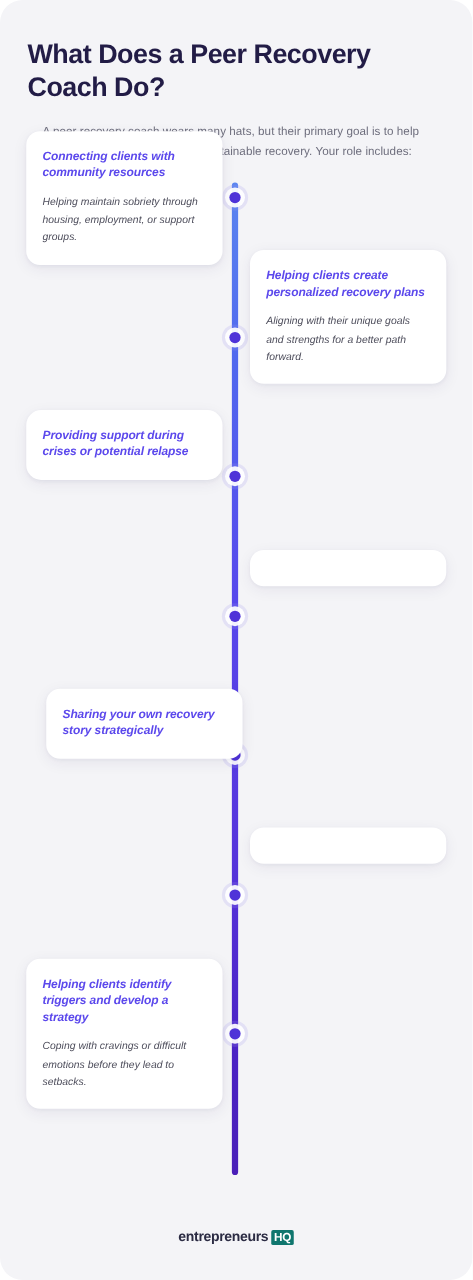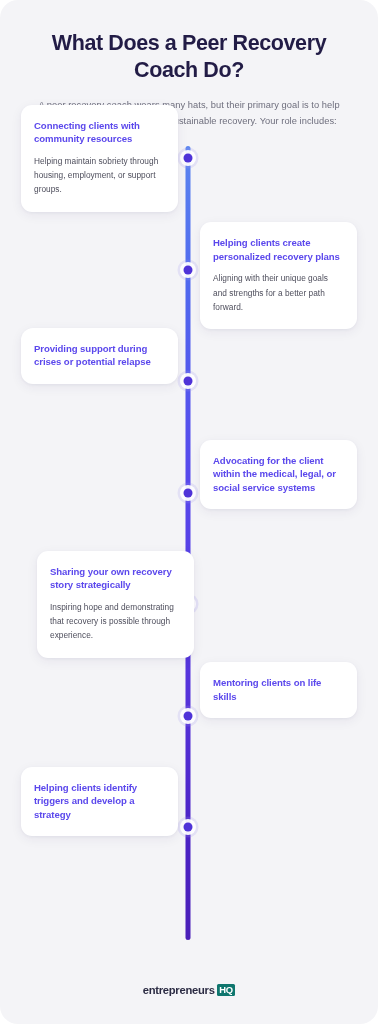--- a/index.html
+++ b/index.html
@@ -20,21 +20,20 @@
     width:378px;
     height:1024px;
     background:#f4f4f7;
     border-radius:18px;
     overflow:hidden;
   }
 
   
   .header {
     padding:30px 22px 0 22px;
-    text-align:center;
   }
   .title {
     font-size:21.5px;
     line-height:1.26;
     font-weight:800;
     letter-spacing:-0.4px;
     color:#221c46;
   }
   .subtitle {
     margin-top:14px;
@@ -43,20 +42,21 @@
     color:#6e6e7d;
     letter-spacing:0.05px;
     padding:0 12px;
   }
 
   
   .timeline {
     position:relative;
     margin-top:16px;
     height:806px;
+    font-style:italic;
   }
 
   .spine {
     position:absolute;
     left:188px;
     top:0;
     width:5px;
     height:794px;
     transform:translateX(-50%);
     border-radius:3px;
@@ -161,44 +161,42 @@
 
   <div class="timeline">
     <div class="spine"></div>
     <div id="timeline-items">
         <div class="node" style="top: 12px;"></div>
         <div class="card left" style="top: -41.5px;">
           <div class="card-title">Connecting clients with community resources</div>
           <div class="card-body">Helping maintain sobriety through housing, employment, or support groups.</div>
         </div>
         <div class="node" style="top: 123.5px;"></div>
-        <div class="card right" style="top: 76px;">
+        <div class="card right" style="top: 54px;">
           <div class="card-title">Helping clients create personalized recovery plans</div>
           <div class="card-body">Aligning with their unique goals and strengths for a better path forward.</div>
         </div>
         <div class="node" style="top: 235px;"></div>
         <div class="card left" style="top: 181.5px; border-radius: 12px;">
           <div class="card-title">Providing support during crises or potential relapse</div>
         </div>
         <div class="node" style="top: 346.5px;"></div>
         <div class="card right" style="top: 293.5px;">
-          <div class="card-title">Advocating for the client within the medical, legal, or social service systems</div>
         </div>
         <div class="node" style="top: 458px;"></div>
         <div class="card left" style="top: 404.5px; margin-left: 16px;">
           <div class="card-title">Sharing your own recovery story strategically</div>
-          <div class="card-body">Inspiring hope and demonstrating that recovery is possible through experience.</div>
         </div>
         <div class="node" style="top: 569.5px;"></div>
         <div class="card right" style="top: 516px;">
-          <div class="card-title">Mentoring clients on life skills</div>
         </div>
         <div class="node" style="top: 681px;"></div>
         <div class="card left" style="top: 620.5px;">
           <div class="card-title">Helping clients identify triggers and develop a strategy</div>
+          <div class="card-body">Coping with cravings or difficult emotions before they lead to setbacks.</div>
         </div>
       </div>
   </div>
 
   <div class="footer">
     <div class="logo">
       <span class="logo-word">entrepreneurs</span>
       <span class="logo-badge">HQ</span>
     </div>
   </div>

